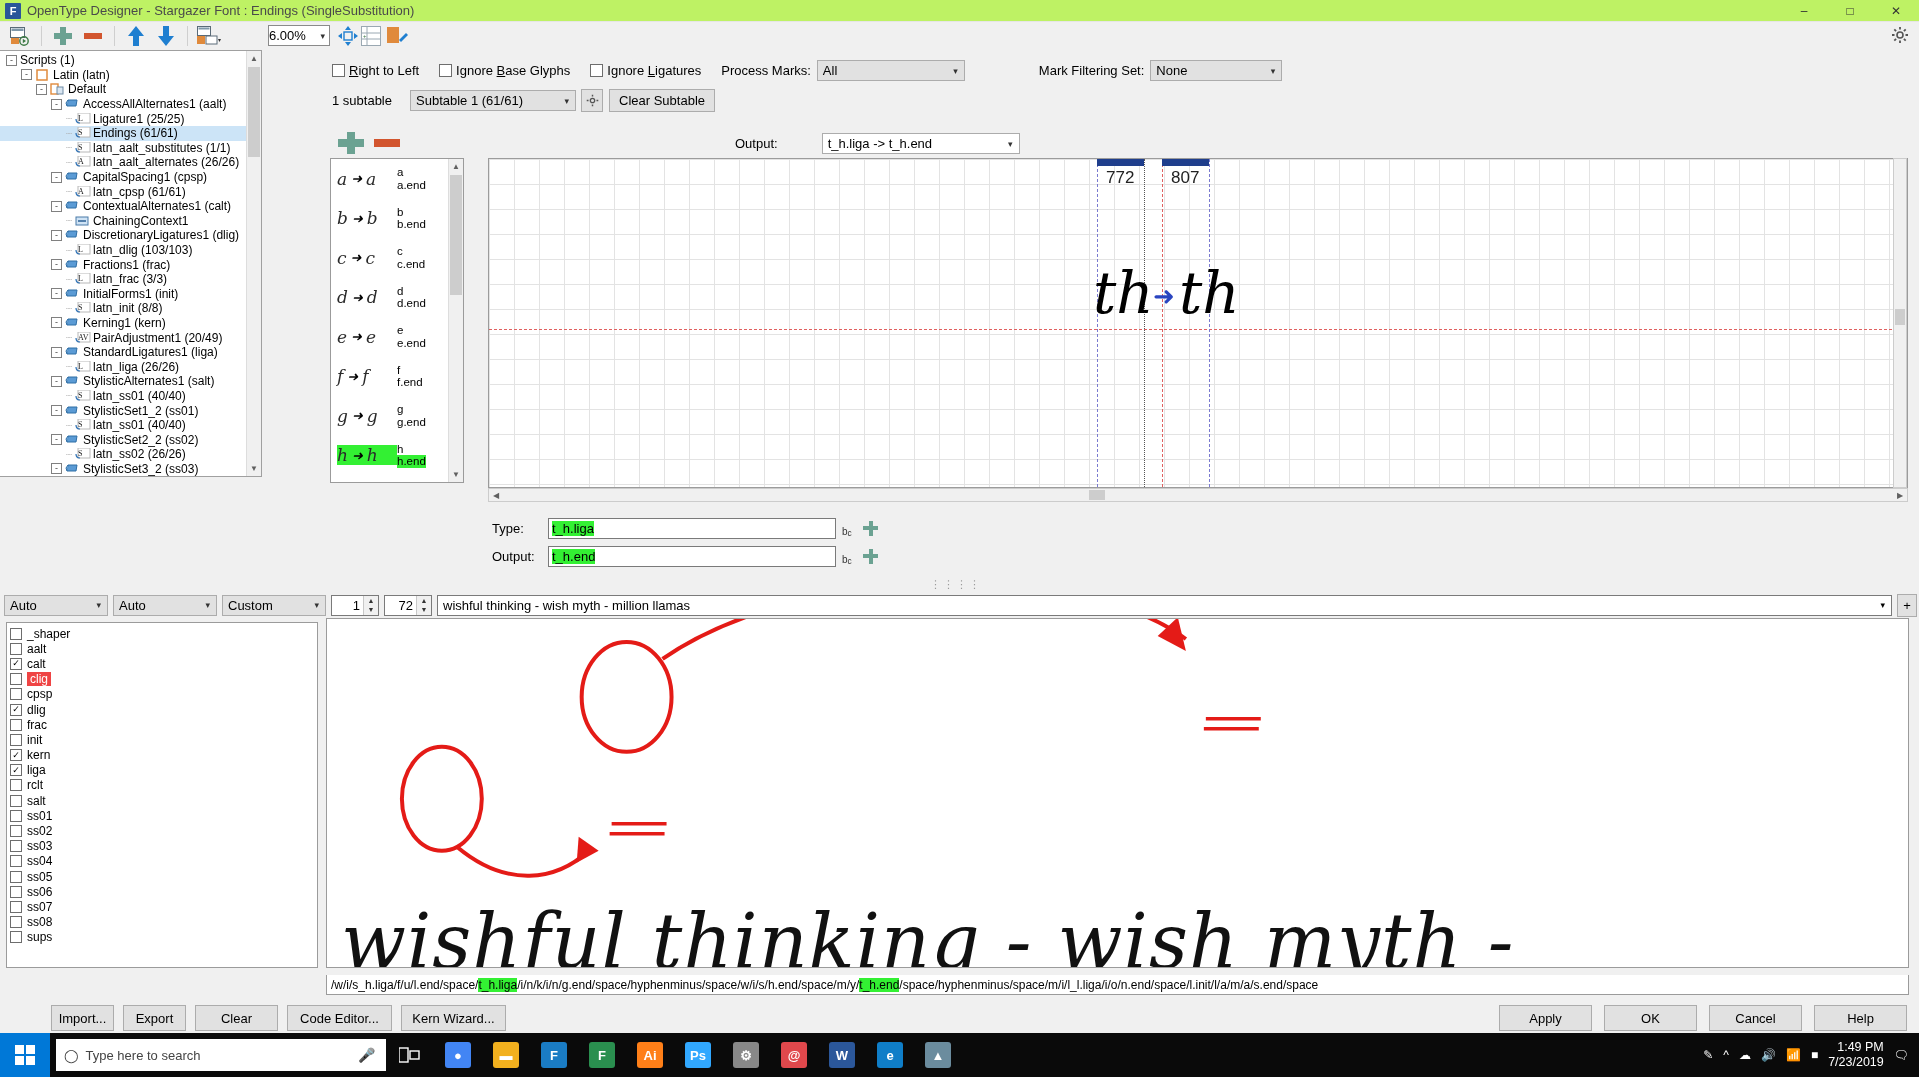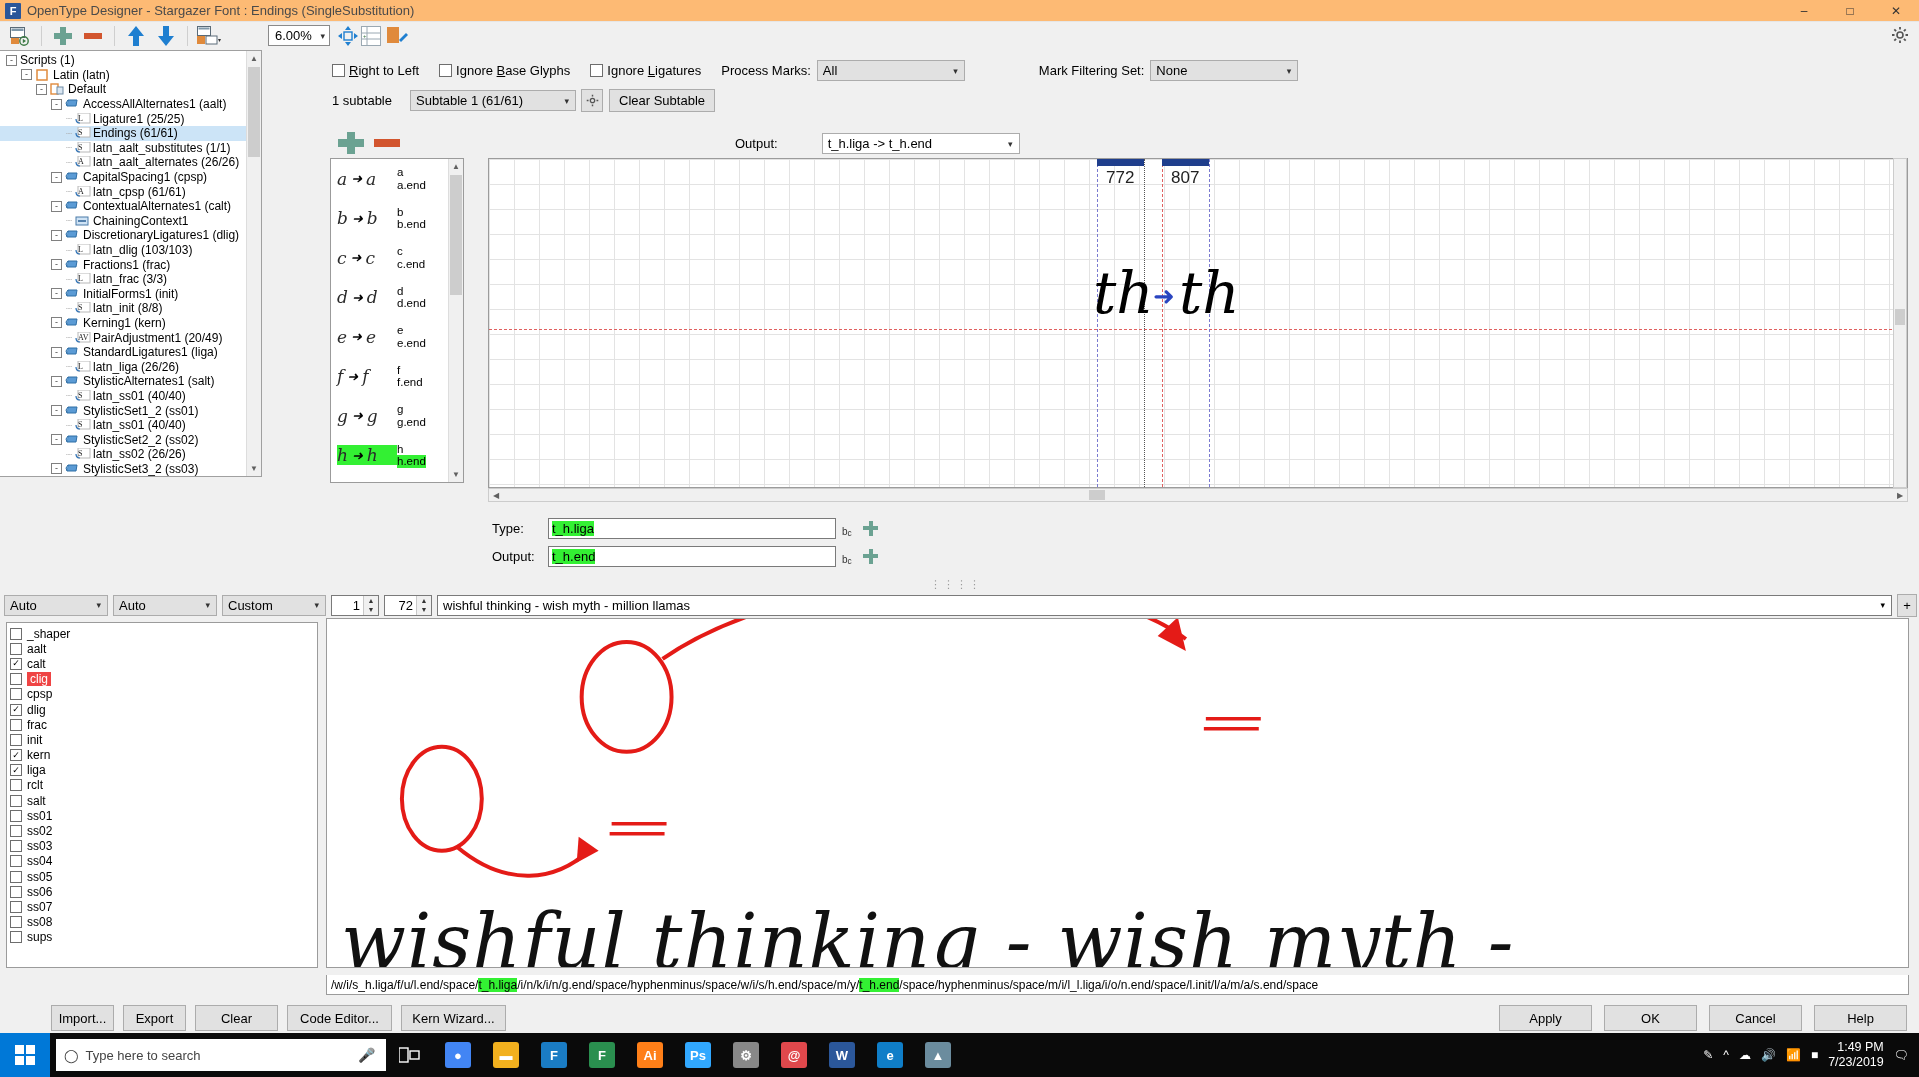--- a/index.html
+++ b/index.html
@@ -9,21 +9,21 @@
     overflow: hidden;
     font-family: "Liberation Sans", sans-serif;
     font-size: 13px;
     background: #f0f0f0;
     color: #000;
   }
   .app { position: relative; width: 1919px; height: 1077px; background: #f0f0f0; }
 
   
   .titlebar {
-    height: 22px; background: #fdba74; display: flex; align-items: center;
+    height: 22px; background: #bef264; display: flex; align-items: center;
     border-bottom: 1px solid #e6e6e6; position: relative;
   }
   .titlebar .app-icon {
     width: 16px; height: 16px; margin: 0 6px 0 5px; position: relative;
     background: #2a5699; border-radius: 1px; flex: none;
   }
   .titlebar .app-icon::after {
     content: "F"; position: absolute; inset: 0; color: #fff; font-size: 11px;
     font-weight: bold; display: flex; align-items: center; justify-content: center;
   }
@@ -39,21 +39,21 @@
     height: 28px; background: #f0f0f0; display: flex; align-items: center;
     padding-left: 6px; gap: 2px; position: relative;
   }
   .tb-btn {
     width: 28px; height: 26px; display: flex; align-items: center; justify-content: center;
   }
   .tb-sep { width: 1px; height: 20px; background: #cfcfcf; margin: 0 5px; }
   .zoom-combo {
     position: absolute; left: 268px; top: 3px; width: 62px; height: 21px;
     border: 1px solid #8a8a8a; background: #fff; display: flex; align-items: center;
-    padding-left: 6px; font-size: 13px;
+    padding-left: 0; font-size: 13px;
   }
   .zoom-combo .arrow { position: absolute; right: 4px; font-size: 9px; color: #333; }
   .gear-right { position: absolute; right: 10px; top: 4px; }
 
   
   .tree-panel {
     position: absolute; left: 0; top: 50px; width: 262px; height: 427px;
     background: #fff; border: 1px solid #a0a0a0; border-left: none; overflow: hidden;
   }
   .tree { padding: 2px 0 0 0; }
@@ -630,21 +630,21 @@
     <label class="cb">
       <span class="box"></span>
       <span><span>Ignore </span><span class="lbl-u">L</span><span>igatures</span></span>
     </label>
     <span style="margin-right:6px;">Process Marks:</span>
     <div class="combo" style="width:148px;">
       <span>All</span>
       <span class="arrow">▾</span>
     </div>
     <span style="margin:0 6px 0 26px;padding-left:48px;">Mark Filtering Set:</span>
-    <div class="combo" style="width:148px;">
+    <div class="combo" style="width:132px;">
       <span>None</span>
       <span class="arrow">▾</span>
     </div>
   </div>
 
   <div class="subtable-row">
     <span style="margin-right:18px;">1 subtable</span>
     <div class="combo" style="width:166px;">
       <span>Subtable 1 (61/61)</span>
       <span class="arrow">▾</span>

